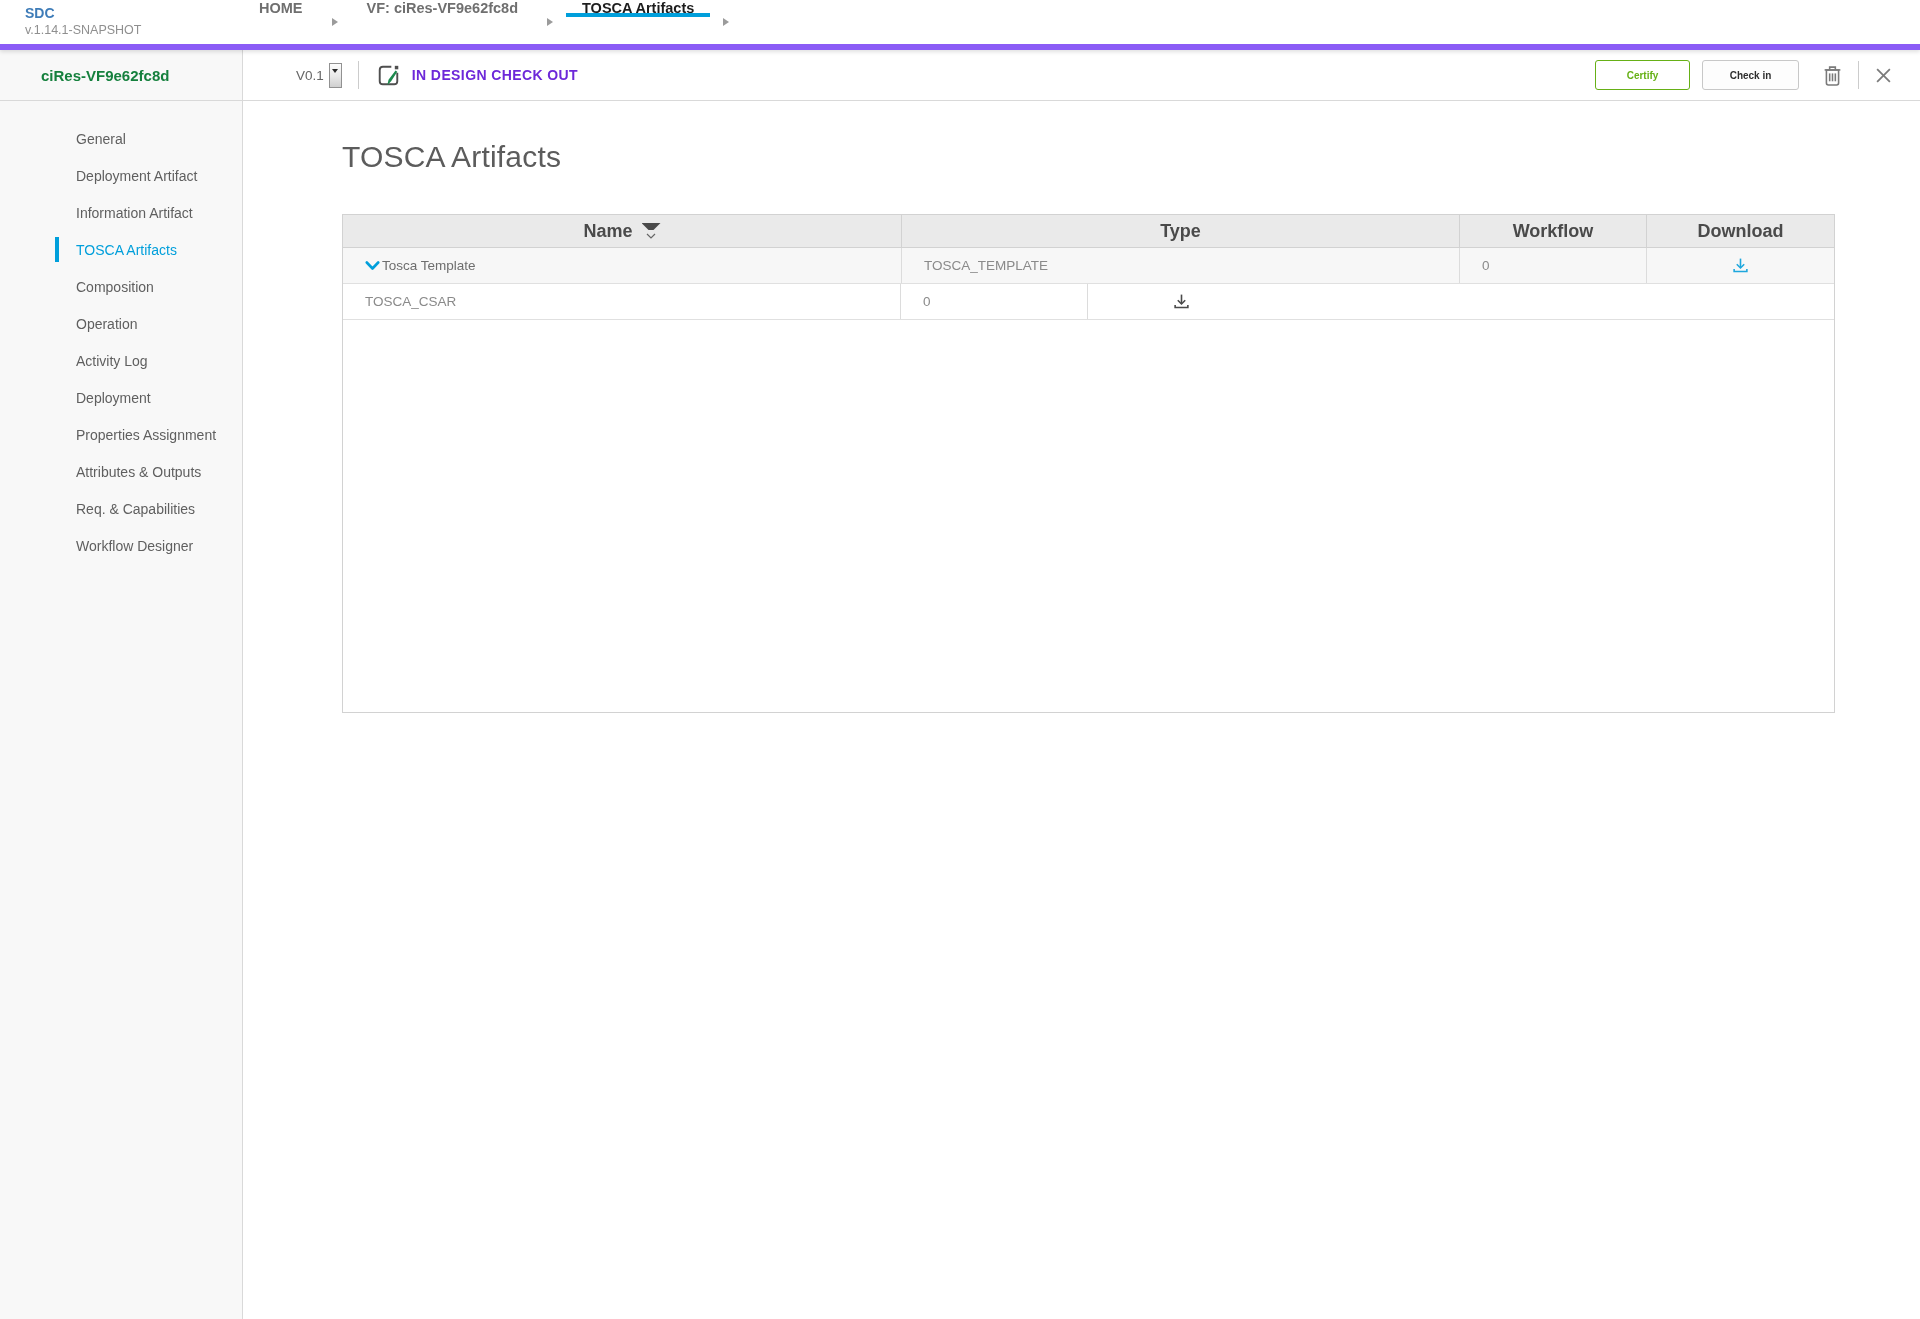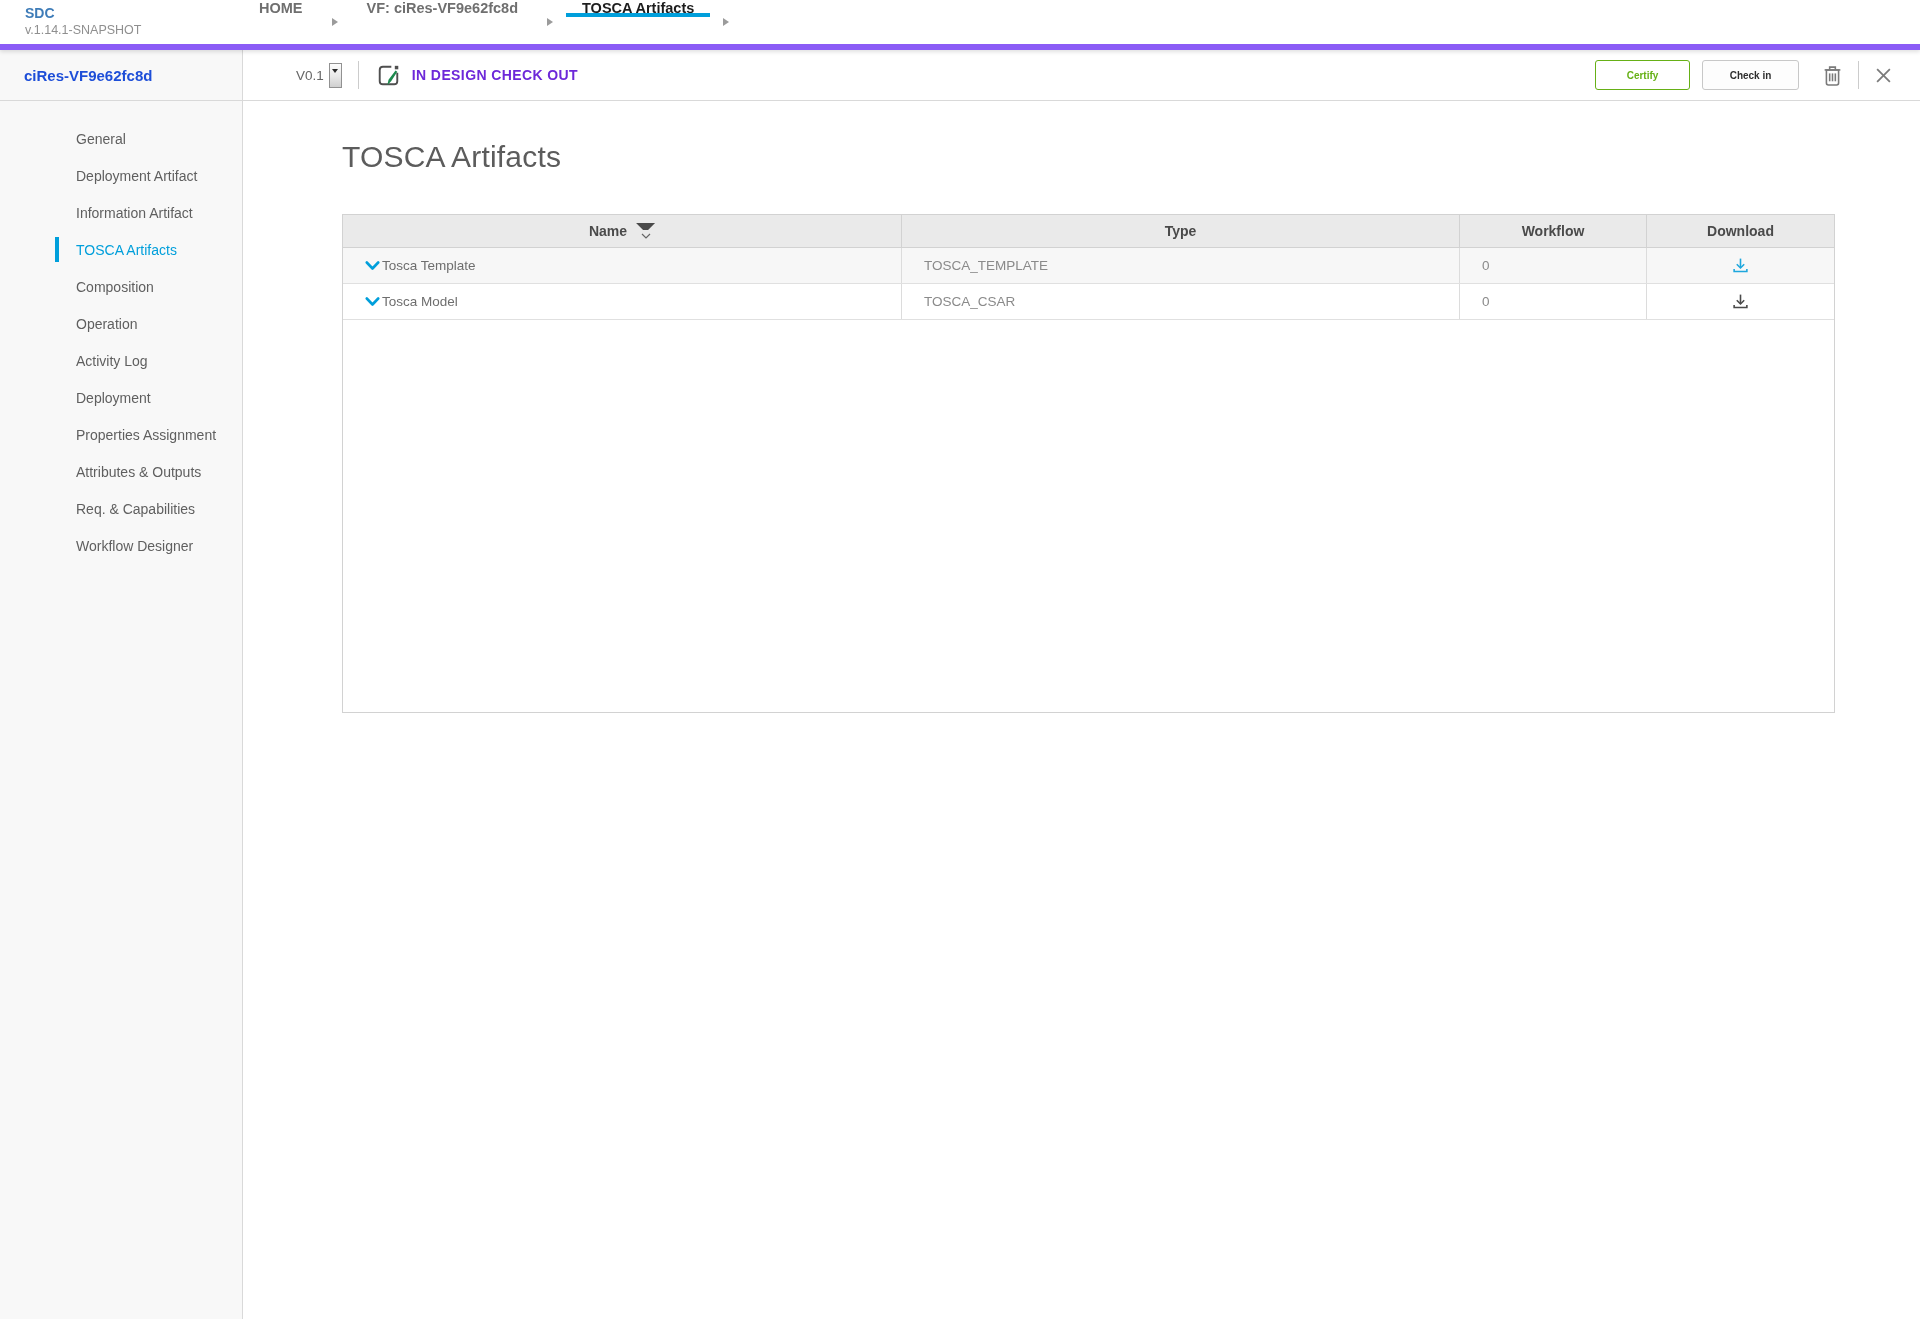--- a/index.html
+++ b/index.html
@@ -72,24 +72,24 @@
     flex-shrink: 0;
     display: flex;
     flex-direction: column;
   }
   .sidebar-header {
     height: 51px;
     flex-shrink: 0;
     border-bottom: 1px solid #d9d9d9;
     display: flex;
     align-items: center;
-    padding-left: 24px;
+    padding-left: 41px;
     font-size: 15px;
     font-weight: 700;
-    color: #1d4ed8;
+    color: #15803d;
   }
   .menu { padding-top: 19px; list-style: none; padding-left: 36px; }
   .menu-item {
     position: relative;
     height: 37px;
     display: flex;
     align-items: center;
     padding-left: 40px;
     font-size: 14px;
     color: #5f5f5f;
@@ -180,21 +180,21 @@
   .table-wrap {
     margin-top: 40px;
     width: 1493px;
     height: 499px;
     border: 1px solid #d2d2d2;
     background: #ffffff;
   }
   .t-header { display: flex; height: 33px; background: #eaeaea; border-bottom: 1px solid #d2d2d2; }
   .t-hcell {
     display: flex; align-items: center; justify-content: center;
-    font-size: 14px; font-weight: 700; color: #4a4a4a;
+    font-size: 18px; font-weight: 700; color: #4a4a4a;
     border-right: 1px solid #d2d2d2;
     gap: 9px;
   }
   .t-hcell:last-child { border-right: none; }
   .col-name { width: 559px; }
   .col-type { width: 558px; }
   .col-version { width: 187px; }
   .col-download { width: 187px; }
 
   .sort-stack { display: flex; flex-direction: column; align-items: center; gap: 3px; cursor: pointer; }
@@ -332,28 +332,20 @@
               <svg width="17" height="17" viewBox="0 0 16 16" fill="none" stroke="currentColor" stroke-width="1.5">
                 <path d="M8 1.5 V10"></path>
                 <path d="M4.5 6.8 L8 10.3 L11.5 6.8"></path>
                 <path d="M2 11.2 V13.7 H14 V11.2"></path>
               </svg>
             </button>
           </div>
         </div>
 
         <div class="t-row">
-          <div class="t-cell name-cell col-name">
-            <button class="expand-btn">
-              <svg width="15" height="10" viewBox="0 0 15 10" fill="none" stroke="#009fdb" stroke-width="2.6" stroke-linecap="round" stroke-linejoin="round">
-                <path d="M1.8 1.5 L7.5 7.5 L13.2 1.5"></path>
-              </svg>
-            </button>
-            <span>Tosca Model</span>
-          </div>
           <div class="t-cell col-type">TOSCA_CSAR</div>
           <div class="t-cell col-version">0</div>
           <div class="t-cell download-cell col-download">
             <button class="dl-btn dl-dark">
               <svg width="17" height="17" viewBox="0 0 16 16" fill="none" stroke="currentColor" stroke-width="1.5">
                 <path d="M8 1.5 V10"></path>
                 <path d="M4.5 6.8 L8 10.3 L11.5 6.8"></path>
                 <path d="M2 11.2 V13.7 H14 V11.2"></path>
               </svg>
             </button>

